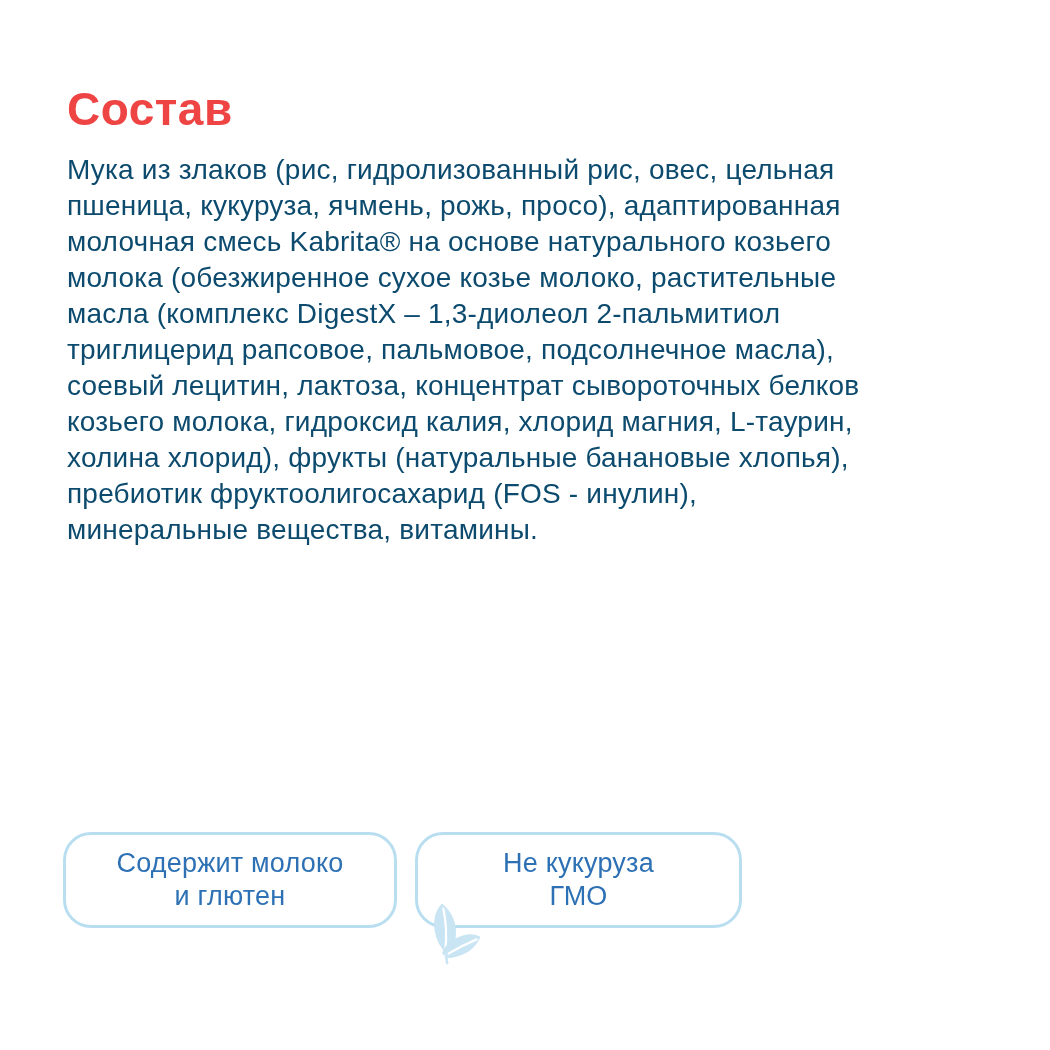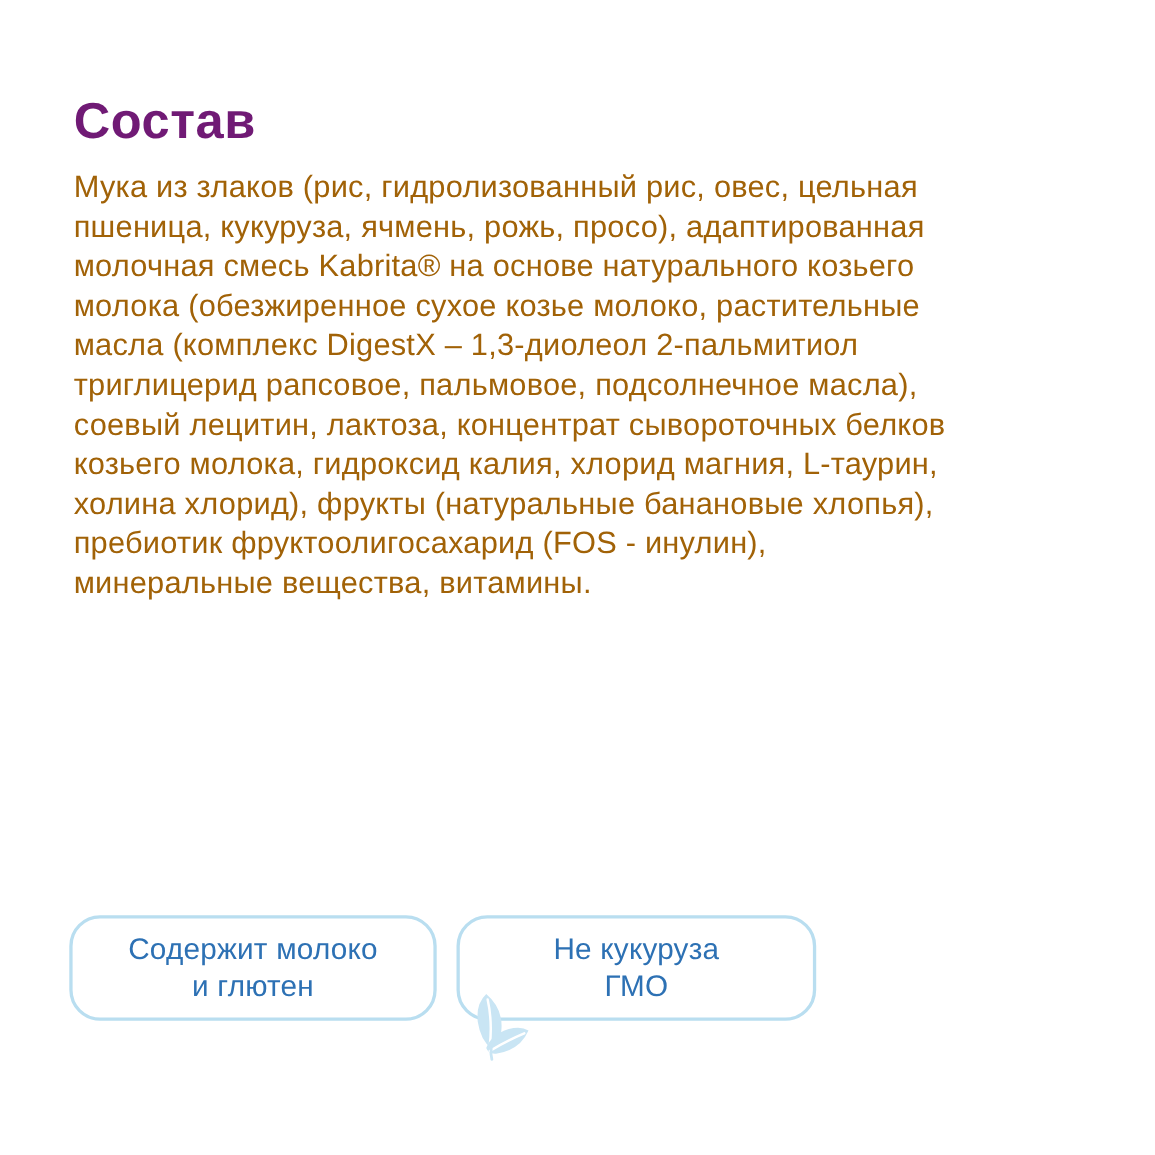--- a/index.html
+++ b/index.html
@@ -12,31 +12,31 @@
     font-family: "Liberation Sans", sans-serif;
     overflow: hidden;
   }
   .heading {
     position: absolute;
     left: 67px;
     top: 82px;
     font-size: 46px;
     font-weight: 700;
     letter-spacing: 0.5px;
-    color: #701a75;
+    color: #ef4444;
   }
   .ingredients {
     position: absolute;
     left: 67px;
     top: 152px;
     width: 900px;
     font-size: 28px;
     line-height: 36px;
     letter-spacing: 0.2px;
-    color: #a16207;
+    color: #0c4a6e;
     white-space: pre-line;
   }
   .badges {
     position: absolute;
     left: 63px;
     top: 832px;
     display: flex;
     gap: 18px;
   }
   .badge {

